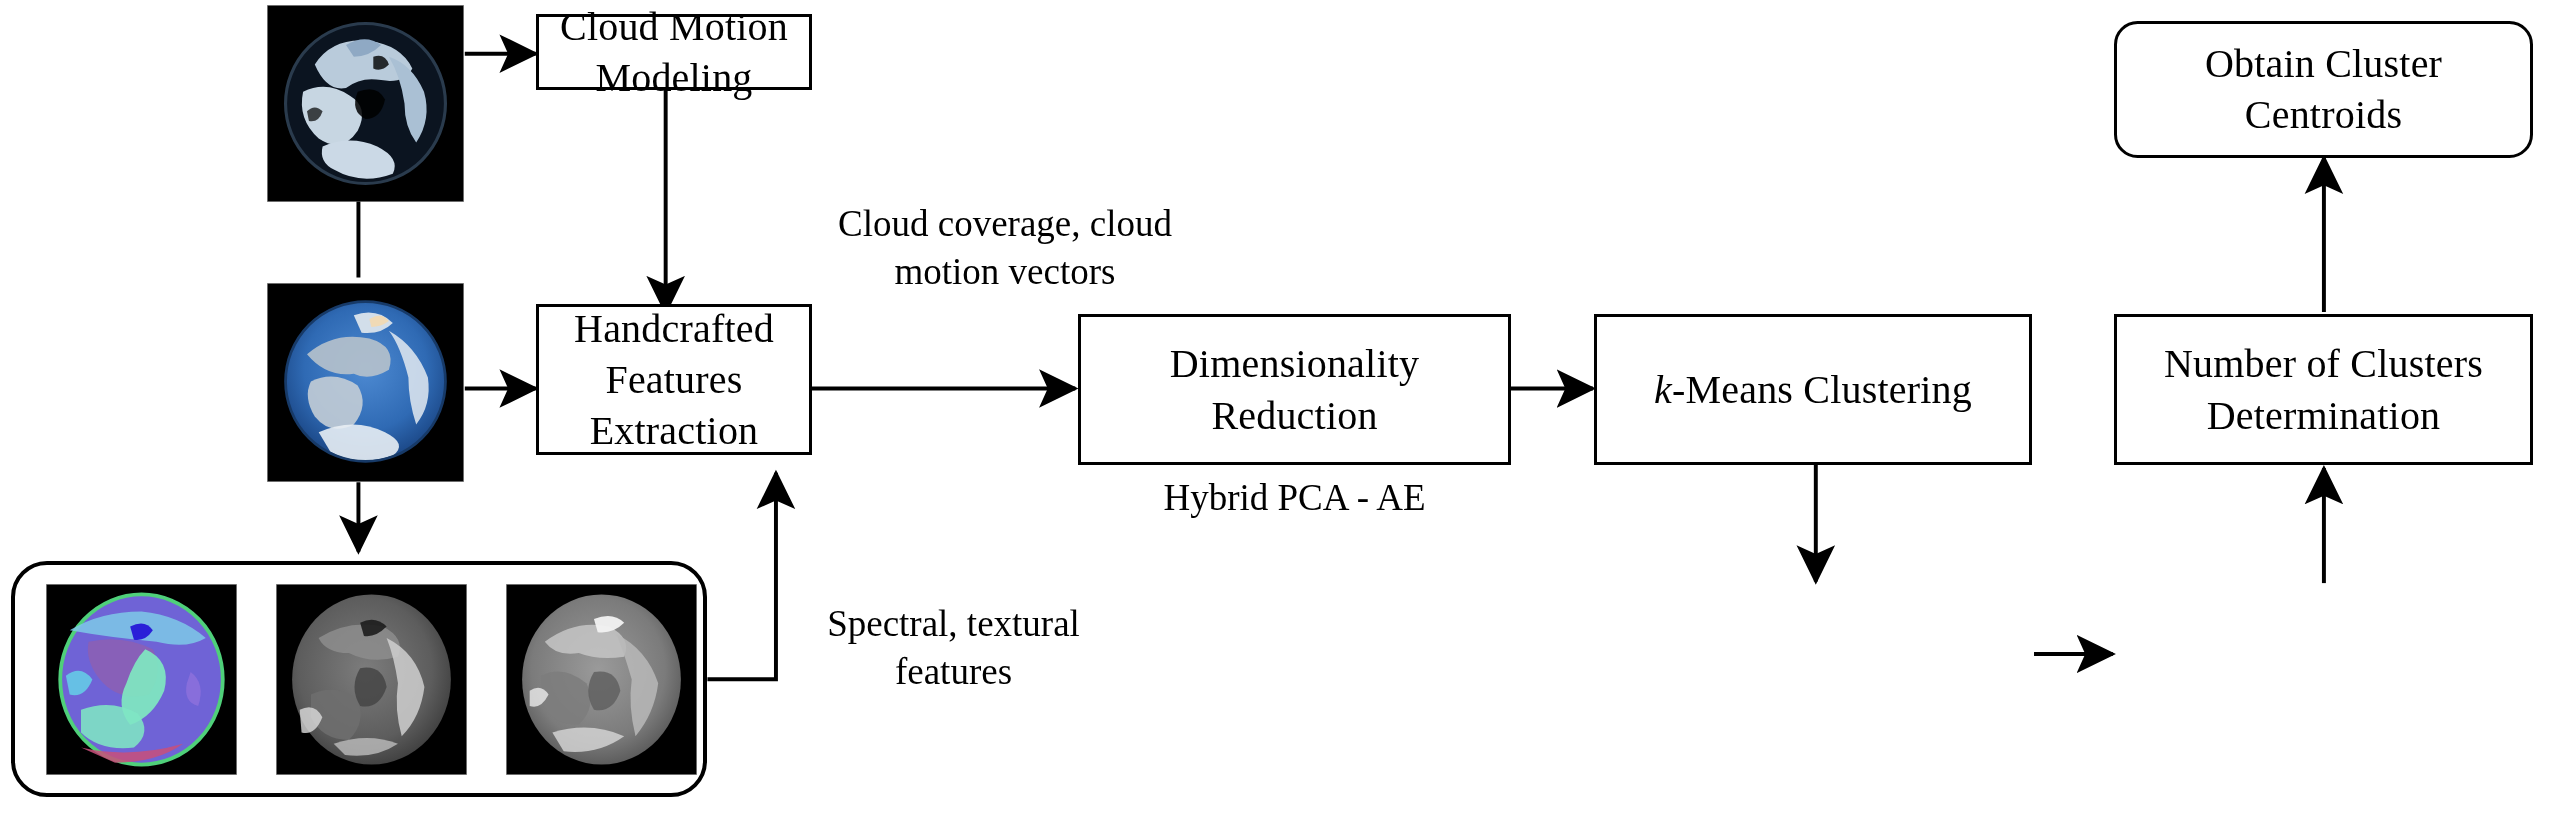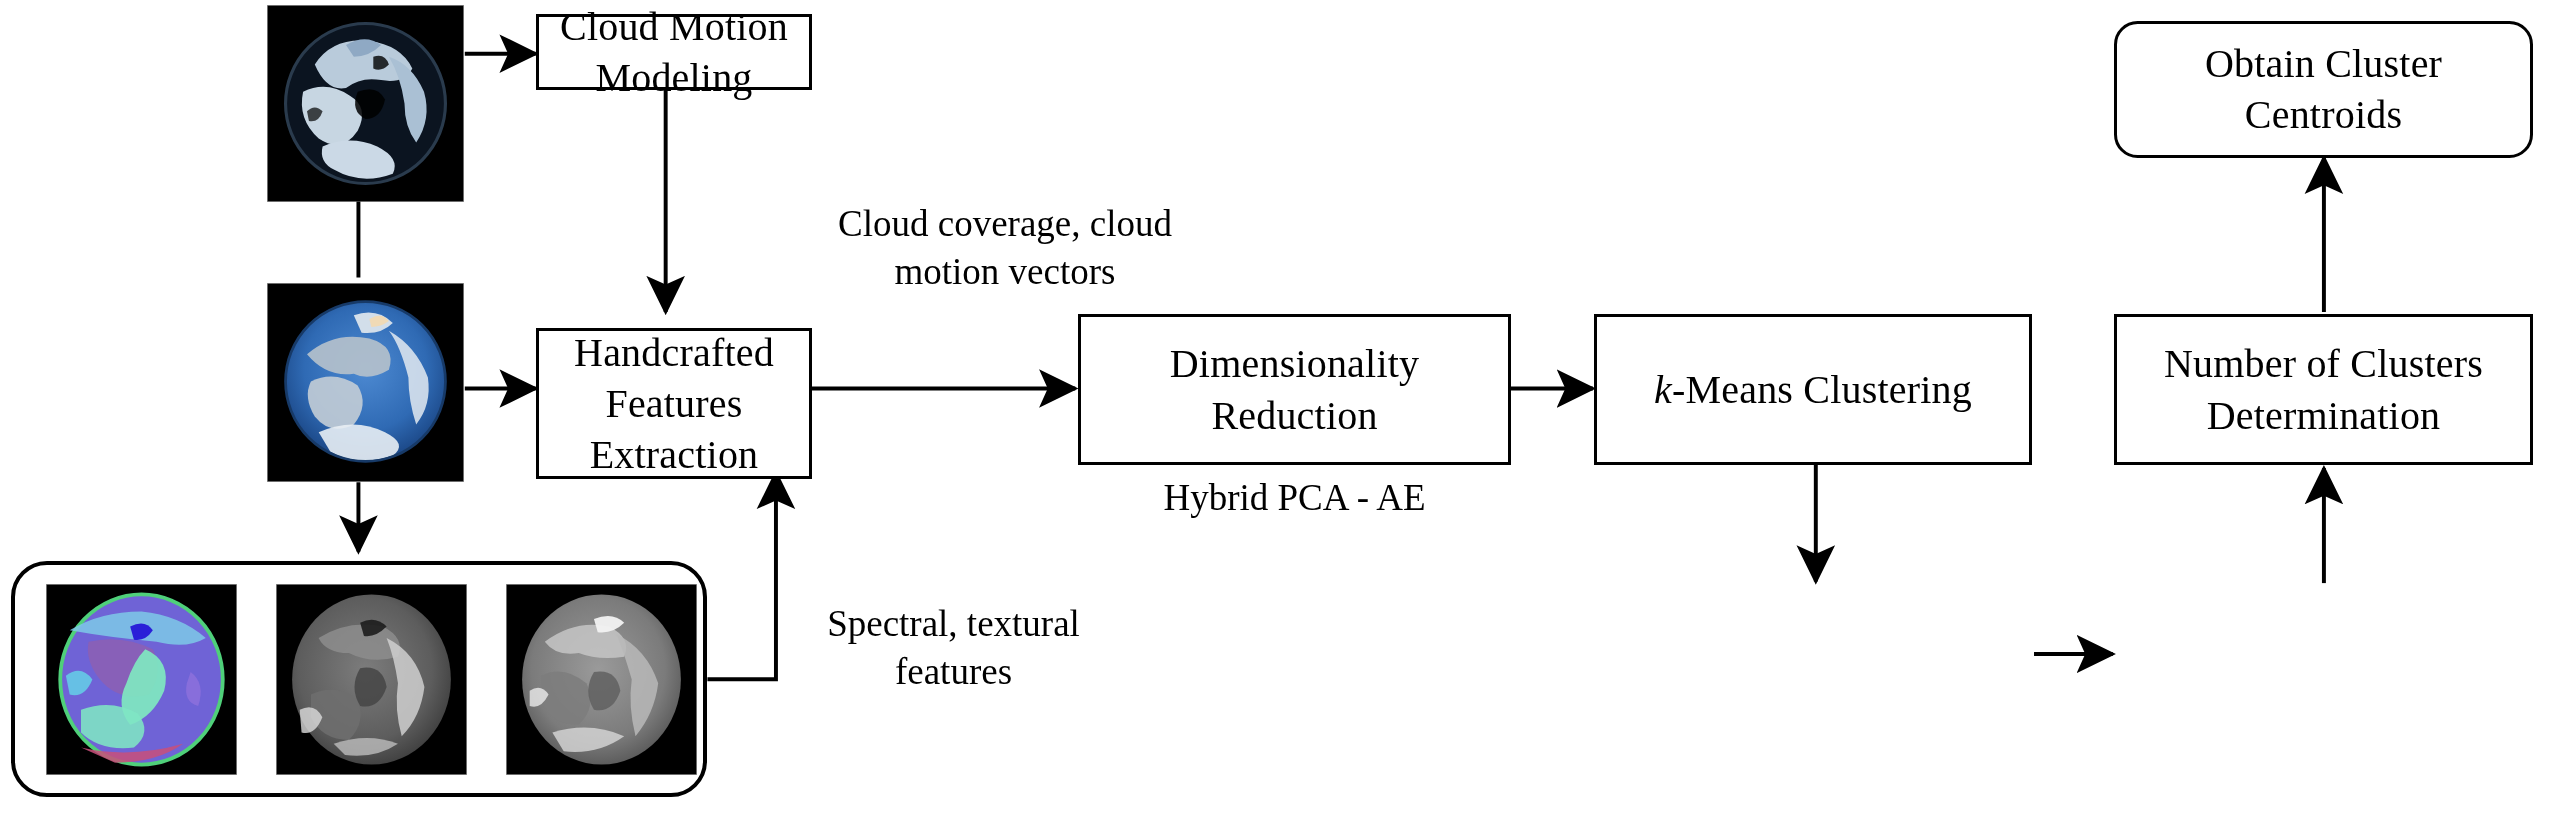--- a/index.html
+++ b/index.html
@@ -206,21 +206,21 @@
       <path d="M46,46 Q58,44 60,56 Q56,68 46,66 Q40,56 46,46 Z" fill="#606060" opacity="0.85"></path>
       <path d="M12,56 Q18,52 22,58 Q18,66 12,64 Z" fill="#ebebeb" opacity="0.8"></path>
     </svg>
   </div>
 
   <div class="node-box" style="left:536px; top:14px; width:276px; height:76px;">
     <span class="node-label">Cloud Motion
 Modeling</span>
   </div>
 
-  <div class="node-box" style="left:536px; top:328px; width:276px; height:151px;">
+  <div class="node-box" style="left:536px; top:304px; width:276px; height:151px;">
     <span class="node-label">Handcrafted Features
 Extraction</span>
   </div>
 
   <div class="node-box" style="left:1078px; top:314px; width:433px; height:151px;">
     <span class="node-label">Dimensionality
 Reduction</span>
   </div>
 
   <div class="node-box" style="left:1594px; top:314px; width:438px; height:151px;">

